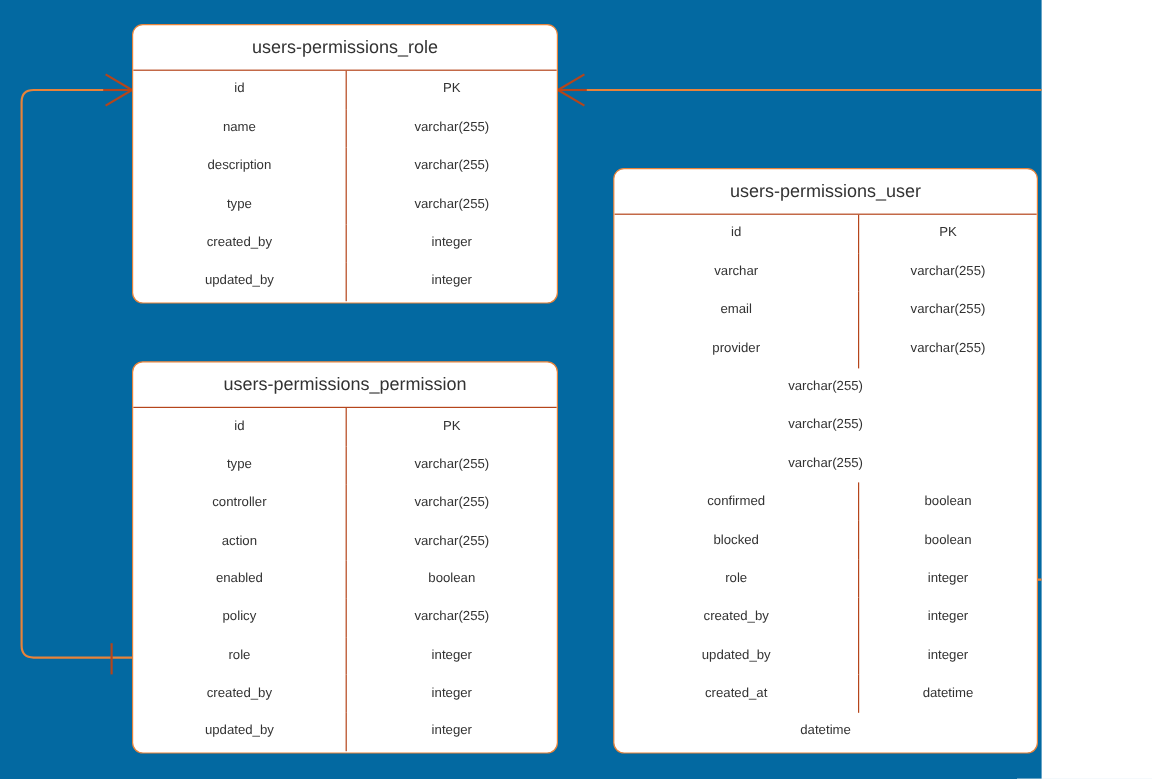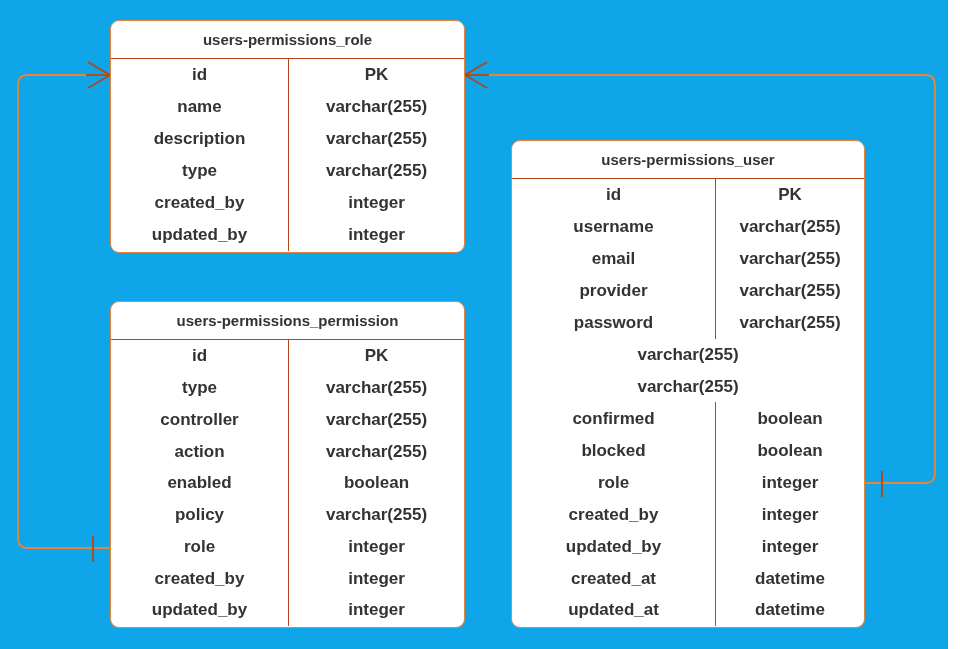--- a/index.html
+++ b/index.html
@@ -4,25 +4,24 @@
 <title>ER Diagram</title>
 <style>
   html,body{margin:0;padding:0;background:#ffffff;}
   body{
     font-family:"Liberation Sans","DejaVu Sans",sans-serif;
     color:#333333;
     -webkit-font-smoothing:antialiased;
   }
   #canvas{
     position:relative;
-    width:948px;
+    width:868px;
     height:649px;
     overflow:hidden;
-    background:#0ea5e9;
-    font-weight:bold;
+    background:#0369a1;
   }
   
   #links{
     position:absolute;
     left:0; top:0;
     width:960px; height:649px;
     z-index:1;
   }
   
   .entity{
@@ -52,21 +51,21 @@
   }
   .field-row{
     display:flex;
     flex:1 1 auto;
     box-sizing:border-box;
   }
   .field-name,.field-type{
     display:flex;
     align-items:center;
     justify-content:center;
-    font-size:17px;
+    font-size:11px;
     line-height:1;
     color:#333333;
     box-sizing:border-box;
     white-space:nowrap;
   }
   .field-name{
     border-right:1.6px solid #b5451b;
     box-sizing:border-box;
   }
 </style>
@@ -174,33 +173,32 @@
         </div>
       </div>
       <div class="entity" style="left: 511px; top: 140px; width: 354px; height: 488px;">
         <div class="entity-title" style="height: 38px;">users-permissions_user</div>
         <div class="entity-body" style="height: 446.8px;">
           <div class="field-row">
             <div class="field-name" style="width: 204px; flex: 0 0 204px;">id</div>
             <div class="field-type" style="flex: 1 1 auto;">PK</div>
           </div>
           <div class="field-row">
-            <div class="field-name" style="width: 204px; flex: 0 0 204px;">username</div>
+            <div class="field-name" style="width: 204px; flex: 0 0 204px;">varchar</div>
             <div class="field-type" style="flex: 1 1 auto;">varchar(255)</div>
           </div>
           <div class="field-row">
             <div class="field-name" style="width: 204px; flex: 0 0 204px;">email</div>
             <div class="field-type" style="flex: 1 1 auto;">varchar(255)</div>
           </div>
           <div class="field-row">
             <div class="field-name" style="width: 204px; flex: 0 0 204px;">provider</div>
             <div class="field-type" style="flex: 1 1 auto;">varchar(255)</div>
           </div>
           <div class="field-row">
-            <div class="field-name" style="width: 204px; flex: 0 0 204px;">password</div>
             <div class="field-type" style="flex: 1 1 auto;">varchar(255)</div>
           </div>
           <div class="field-row">
             <div class="field-type" style="flex: 1 1 auto;">varchar(255)</div>
           </div>
           <div class="field-row">
             <div class="field-type" style="flex: 1 1 auto;">varchar(255)</div>
           </div>
           <div class="field-row">
             <div class="field-name" style="width: 204px; flex: 0 0 204px;">confirmed</div>
@@ -220,20 +218,19 @@
           </div>
           <div class="field-row">
             <div class="field-name" style="width: 204px; flex: 0 0 204px;">updated_by</div>
             <div class="field-type" style="flex: 1 1 auto;">integer</div>
           </div>
           <div class="field-row">
             <div class="field-name" style="width: 204px; flex: 0 0 204px;">created_at</div>
             <div class="field-type" style="flex: 1 1 auto;">datetime</div>
           </div>
           <div class="field-row">
-            <div class="field-name" style="width: 204px; flex: 0 0 204px;">updated_at</div>
             <div class="field-type" style="flex: 1 1 auto;">datetime</div>
           </div>
         </div>
       </div>
     </div>
 
 </div>
 
 </body></html>

